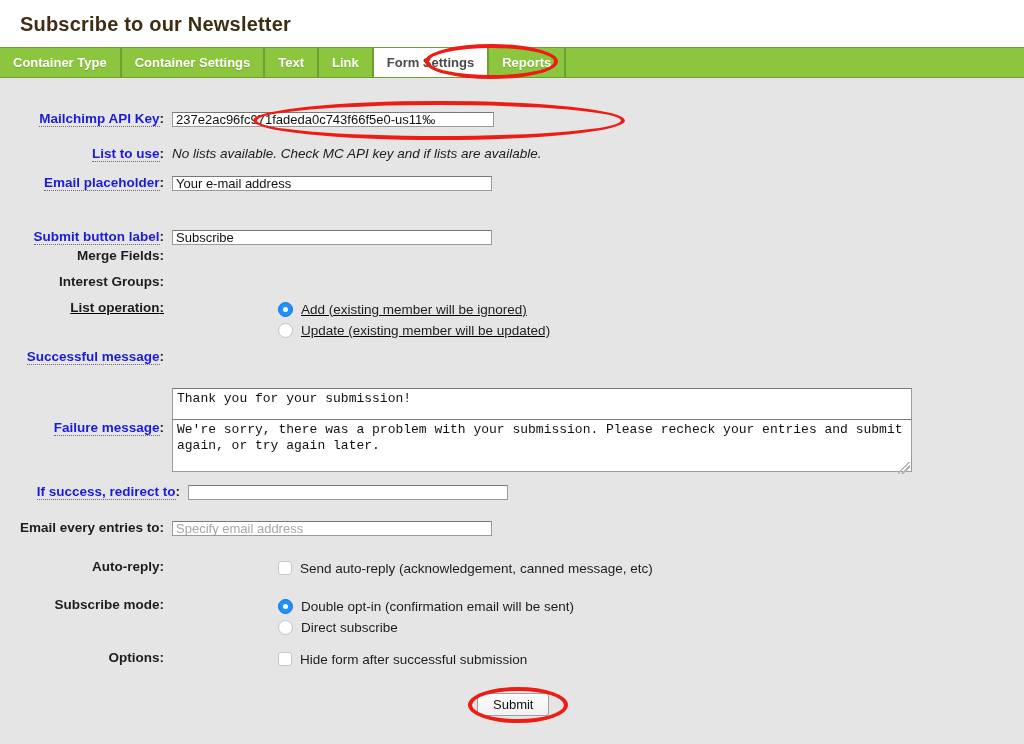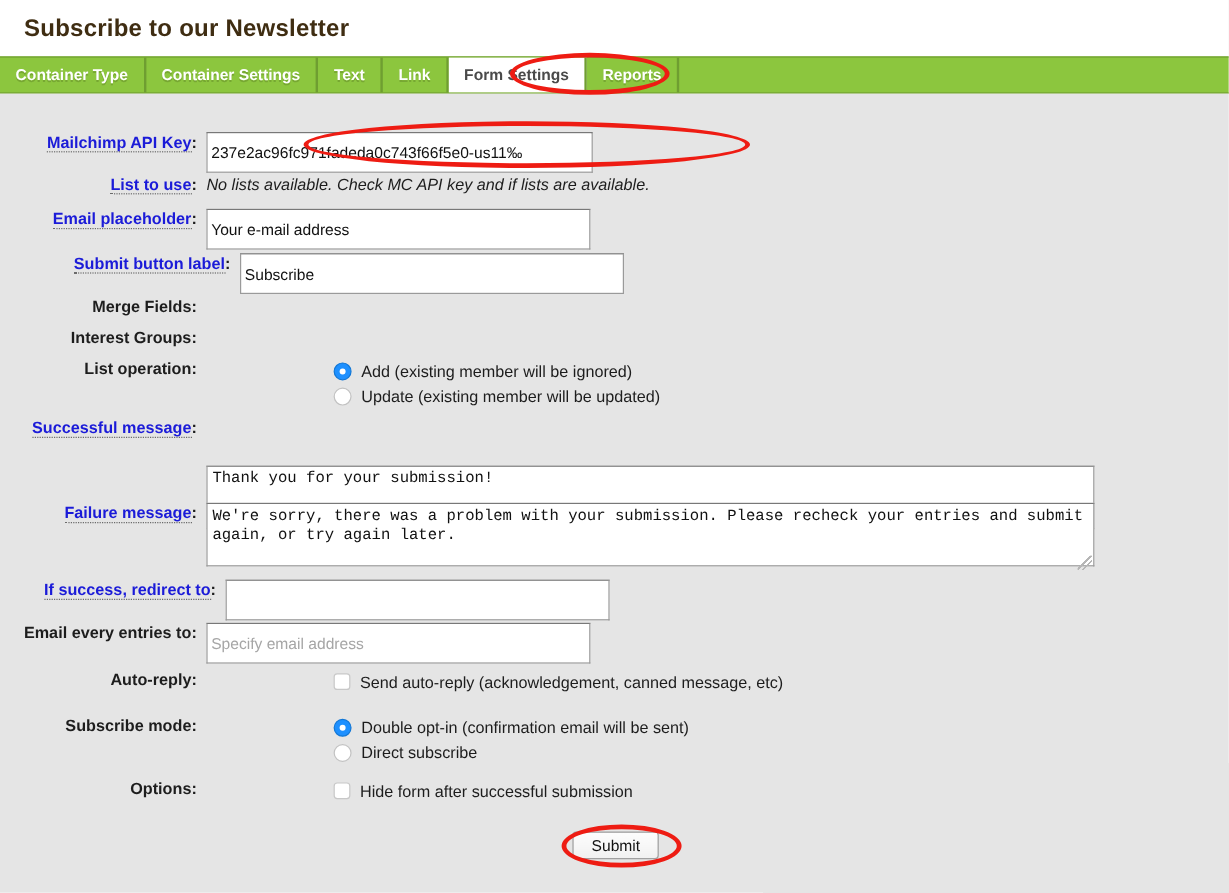--- a/index.html
+++ b/index.html
@@ -101,21 +101,21 @@
   .label-colon {
     color: #1d1d1d;
   }
   .field-cell {
     flex: 1 1 auto;
   }
 
   
   input.text-field {
     width: 320px;
-    height: 34px;
+    height: 15px;
     box-sizing: border-box;
     border: 1px solid #9a9a9a;
     border-top-color: #787878;
     background: #ffffff;
     font-family: "Liberation Sans", sans-serif;
     font-size: 13px;
     color: #111111;
     padding: 1px 3px;
     outline: none;
     border-radius: 0;
@@ -286,38 +286,38 @@
     </div>
   </div>
 
   <div class="row" style="left:0; top:96px;">
     <div class="label-cell"><span class="label-link">Email placeholder</span><span class="label-colon">:</span></div>
     <div class="field-cell">
       <input class="text-field" type="text" value="Your e-mail address" style="">
     </div>
   </div>
 
-  <div class="row" style="left:0; top:133px;margin-left:28px;">
+  <div class="row" style="left:0; top:150px;">
     <div class="label-cell"><span class="label-link">Submit button label</span><span class="label-colon">:</span></div>
     <div class="field-cell">
       <input class="text-field" type="text" value="Subscribe" style="">
     </div>
   </div>
 
   <div class="row" style="left:0; top:169px;">
     <div class="label-cell"><span class="label-plain">Merge Fields</span><span class="label-colon">:</span></div>
     <div class="field-cell"></div>
   </div>
 
   <div class="row" style="left:0; top:195px;">
     <div class="label-cell"><span class="label-plain">Interest Groups</span><span class="label-colon">:</span></div>
     <div class="field-cell"></div>
   </div>
 
-  <div class="row" style="left:0; top:221px;">
+  <div class="row" style="left:0; top:221px;text-decoration:underline;">
     <div class="label-cell"><span class="label-plain">List operation</span><span class="label-colon">:</span></div>
     <div class="field-cell" style="padding-left:106px;">
       <div class="opt-line">
         <span class="radio checked"></span>
         <span class="opt-label">Add (existing member will be ignored)</span>
       </div>
       <div class="opt-line">
         <span class="radio"></span>
         <span class="opt-label">Update (existing member will be updated)</span>
       </div>

